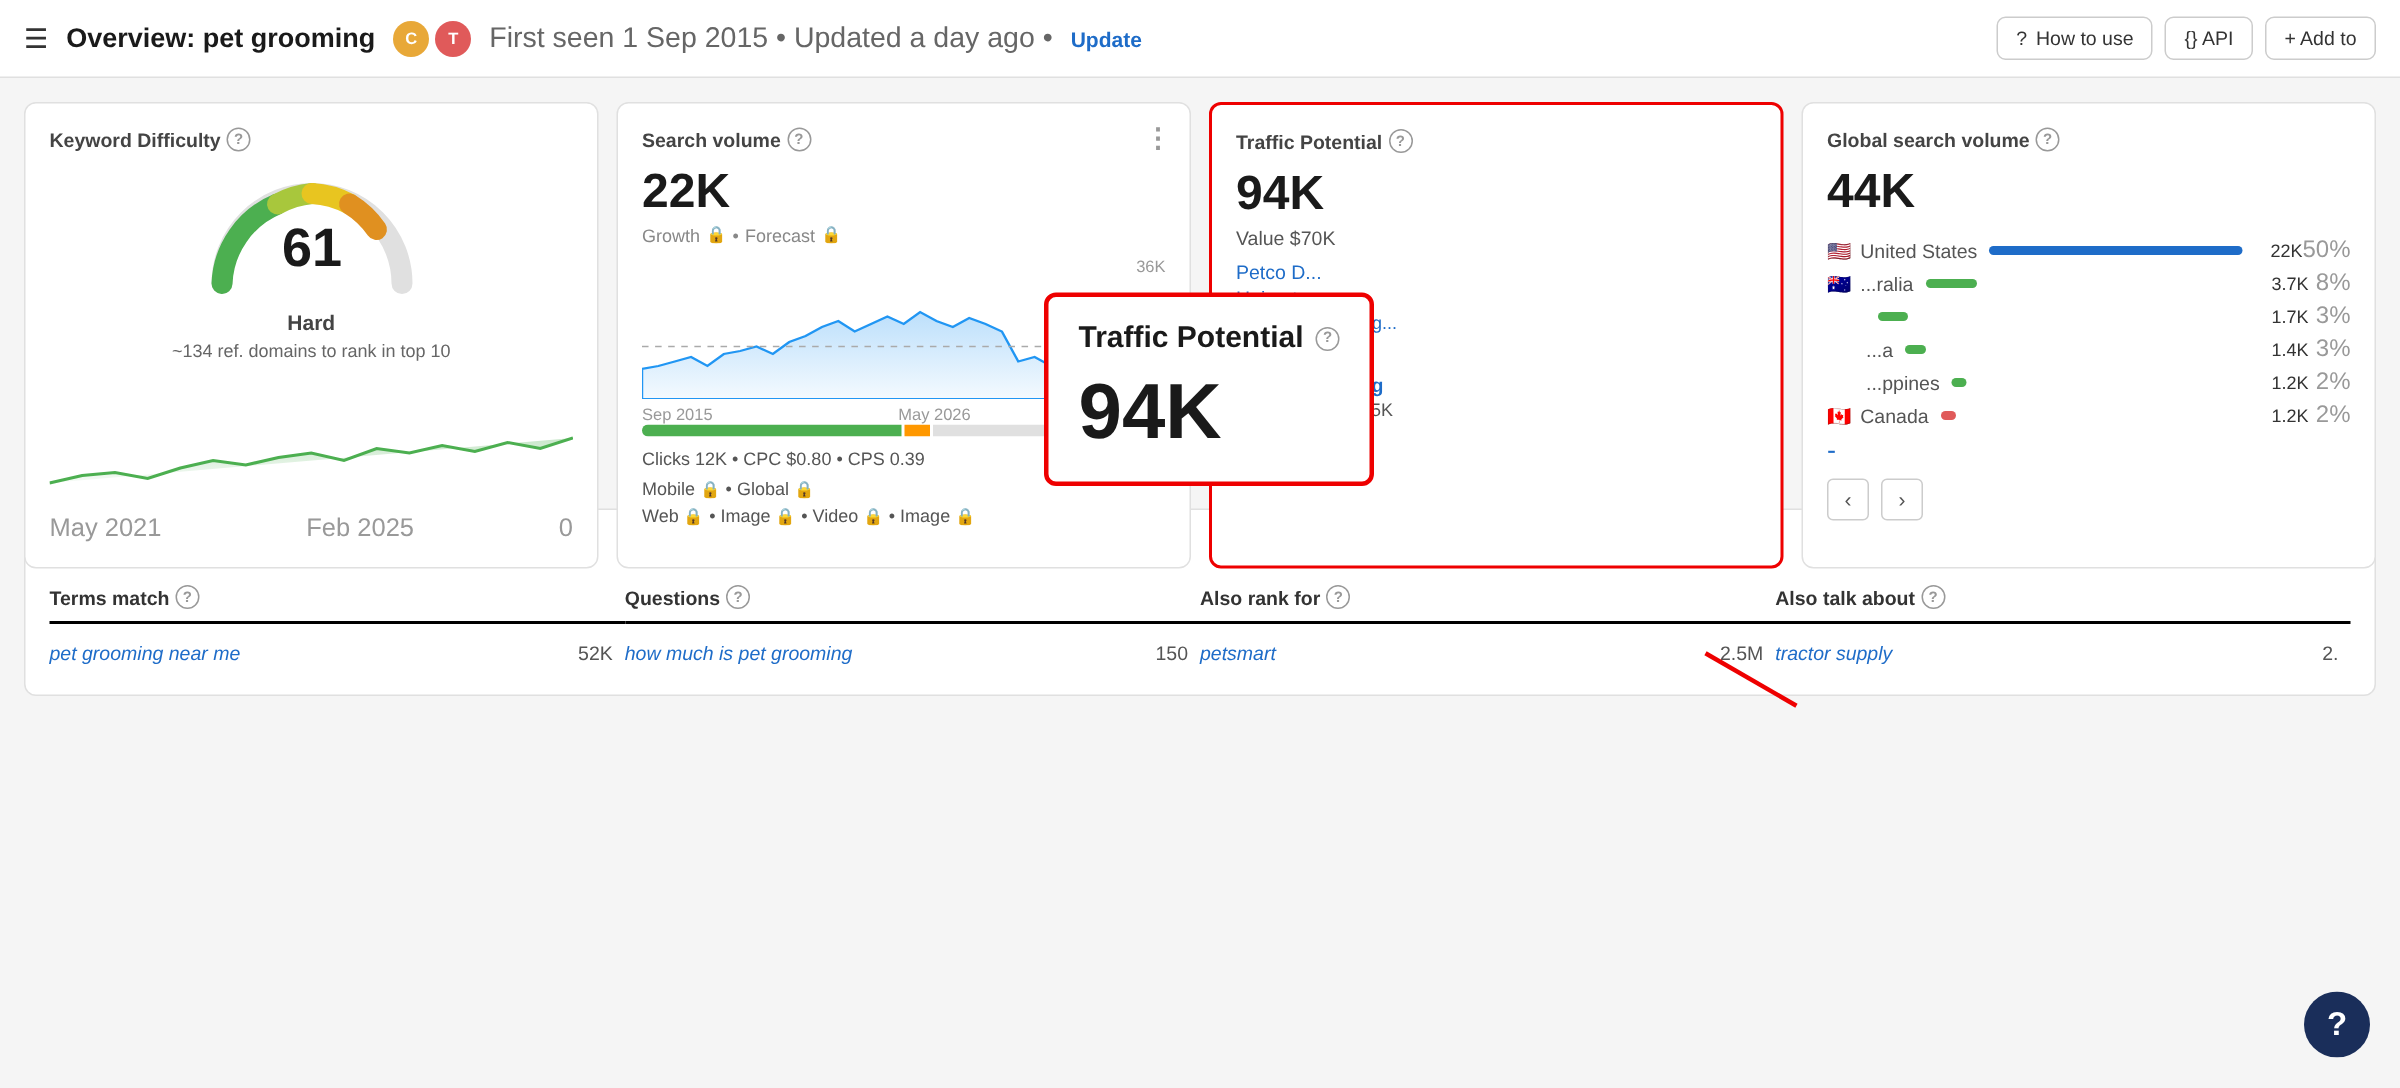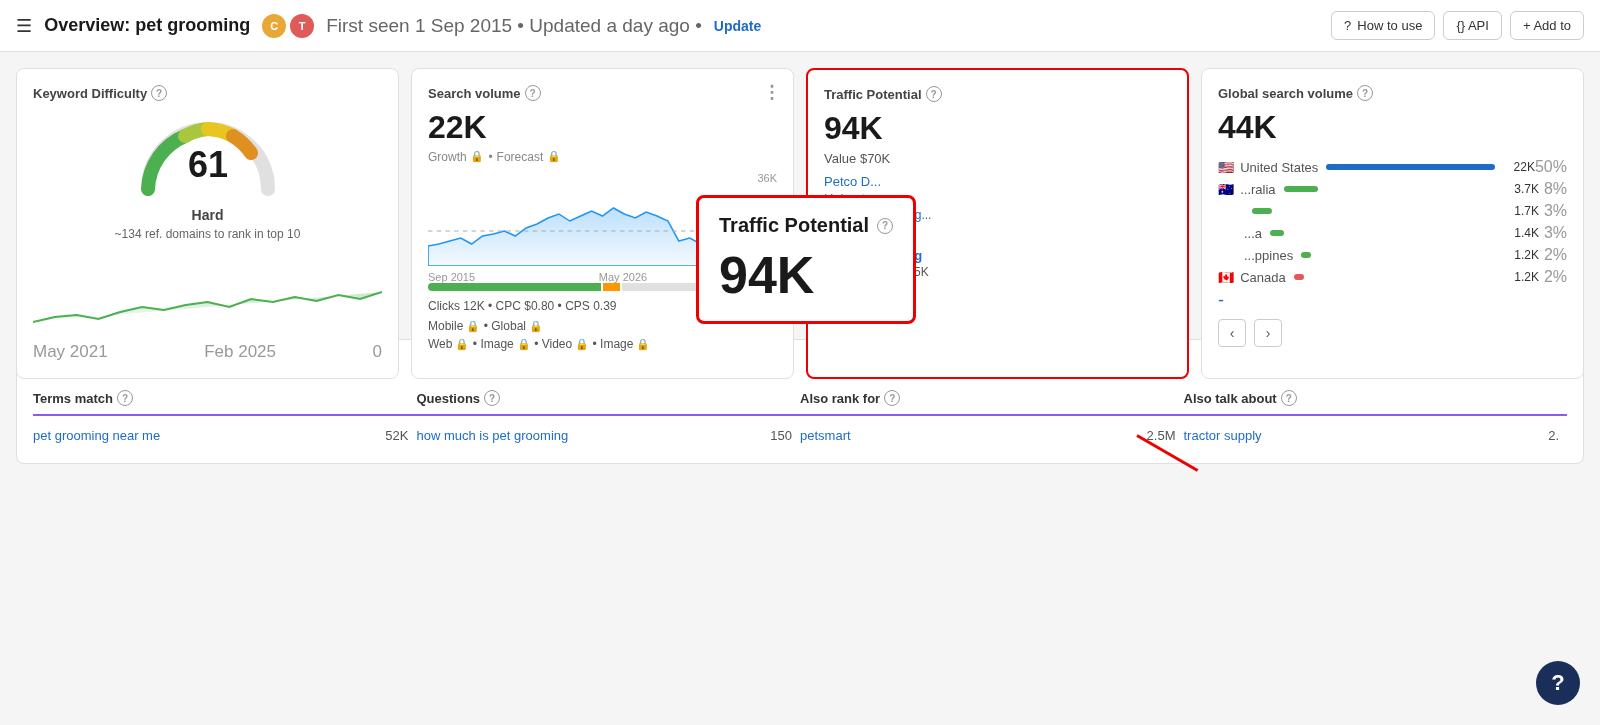--- a/index.html
+++ b/index.html
@@ -71,23 +71,23 @@
 
     
     .tooltip-overlay { position: absolute; background: #fff; border: 3px solid #e00; border-radius: 8px; padding: 16px 20px; z-index: 100; }
     .tooltip-title { font-size: 20px; font-weight: 700; color: #1a1a1a; display: flex; align-items: center; gap: 8px; margin-bottom: 8px; }
     .tooltip-value { font-size: 52px; font-weight: 700; color: #1a1a1a; }
 
     
     .keyword-ideas { background: #fff; border-radius: 8px; border: 1px solid #e0e0e0; padding: 16px; }
     .ki-title { font-size: 16px; font-weight: 700; margin-bottom: 16px; }
     .ki-cols { display: grid; grid-template-columns: 1fr 1fr 1fr 1fr; gap: 0; }
-    .ki-col-header { font-size: 13px; font-weight: 700; color: #333; display: flex; align-items: center; gap: 4px; padding-bottom: 8px; border-bottom: 2px solid #8b5cf6; margin-bottom: 8px; }
+    .ki-col-header { font-size: 13px; font-weight: 700; color: #333; display: flex; align-items: center; gap: 4px; padding-bottom: 8px; border-bottom: 2px solid #000000; margin-bottom: 8px; }
     .ki-item { display: flex; align-items: center; justify-content: space-between; padding: 4px 8px 4px 0; }
-    .ki-link { color: #1e6cc8; cursor: pointer; font-size: 13px; }
+    .ki-link { color: #1e6cc8; cursor: pointer; font-size: 13px; font-style: italic; }
     .ki-count { font-size: 13px; color: #555; }
 
     
     .help-fab { position: fixed; bottom: 20px; right: 20px; width: 44px; height: 44px; border-radius: 50%; background: #1a2e5a; color: #fff; display: flex; align-items: center; justify-content: center; font-size: 22px; font-weight: bold; cursor: pointer; }
   </style>
 </head>
 <body>
 
 <div class="header">
   <div class="header-left">

